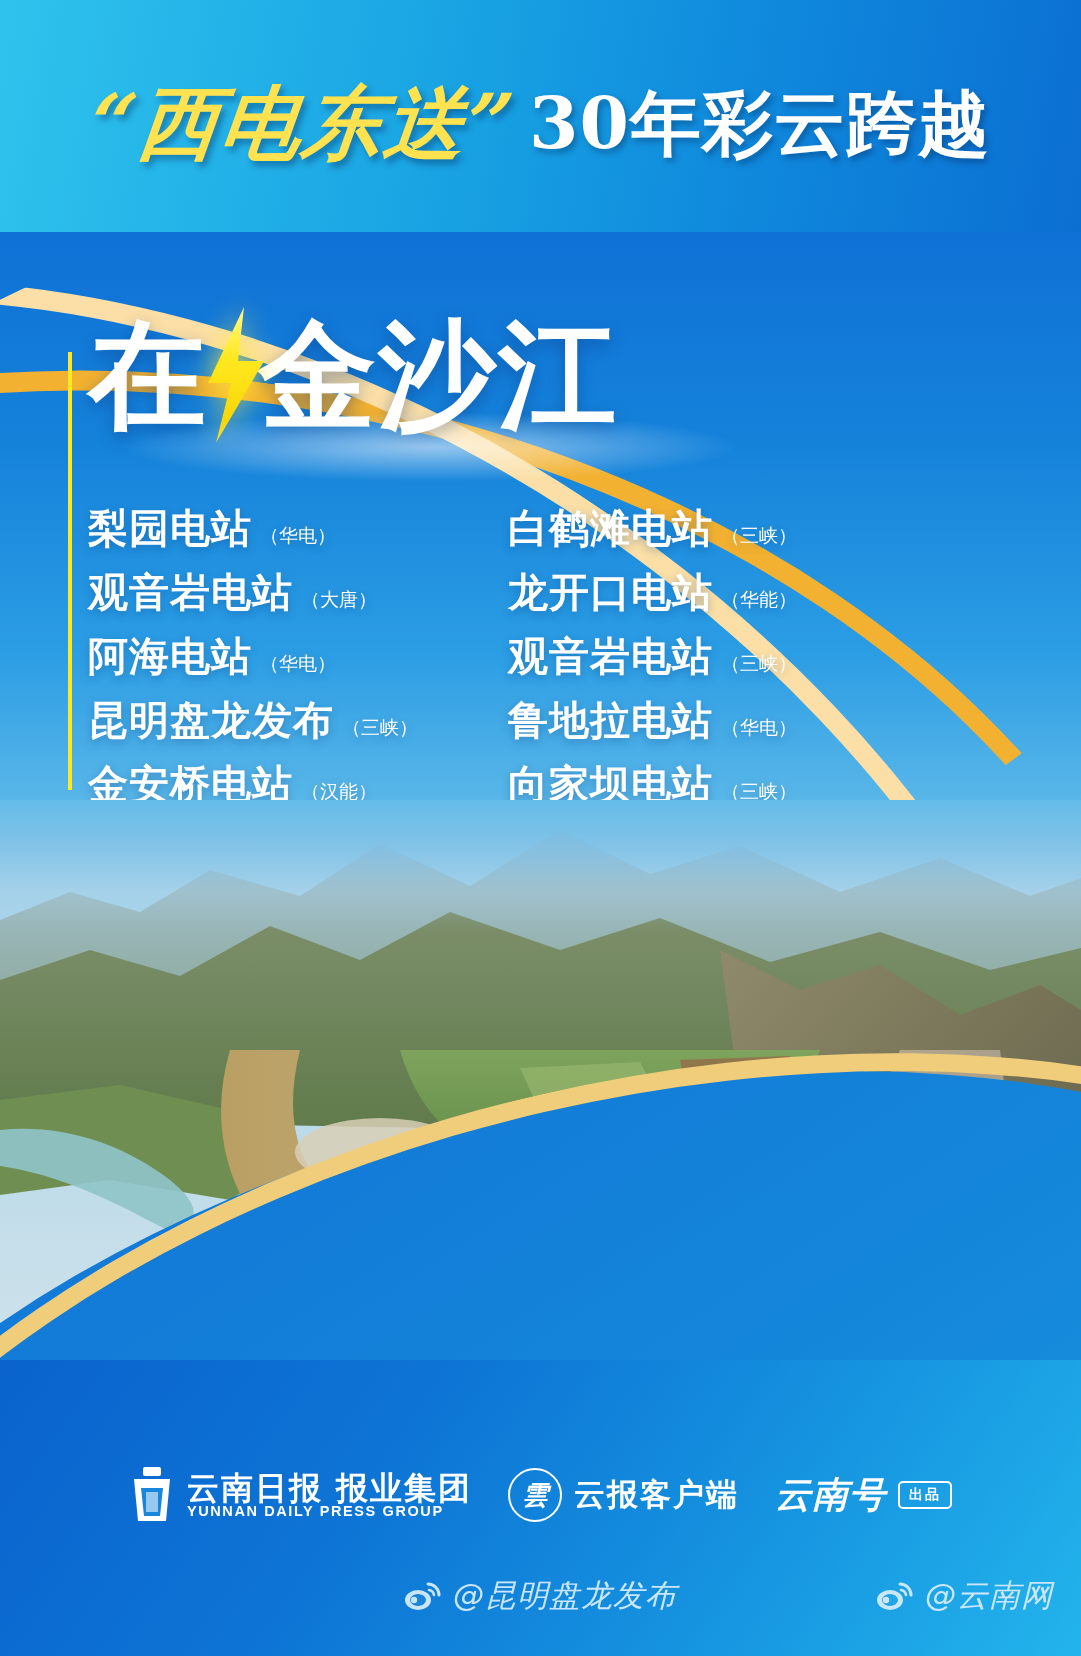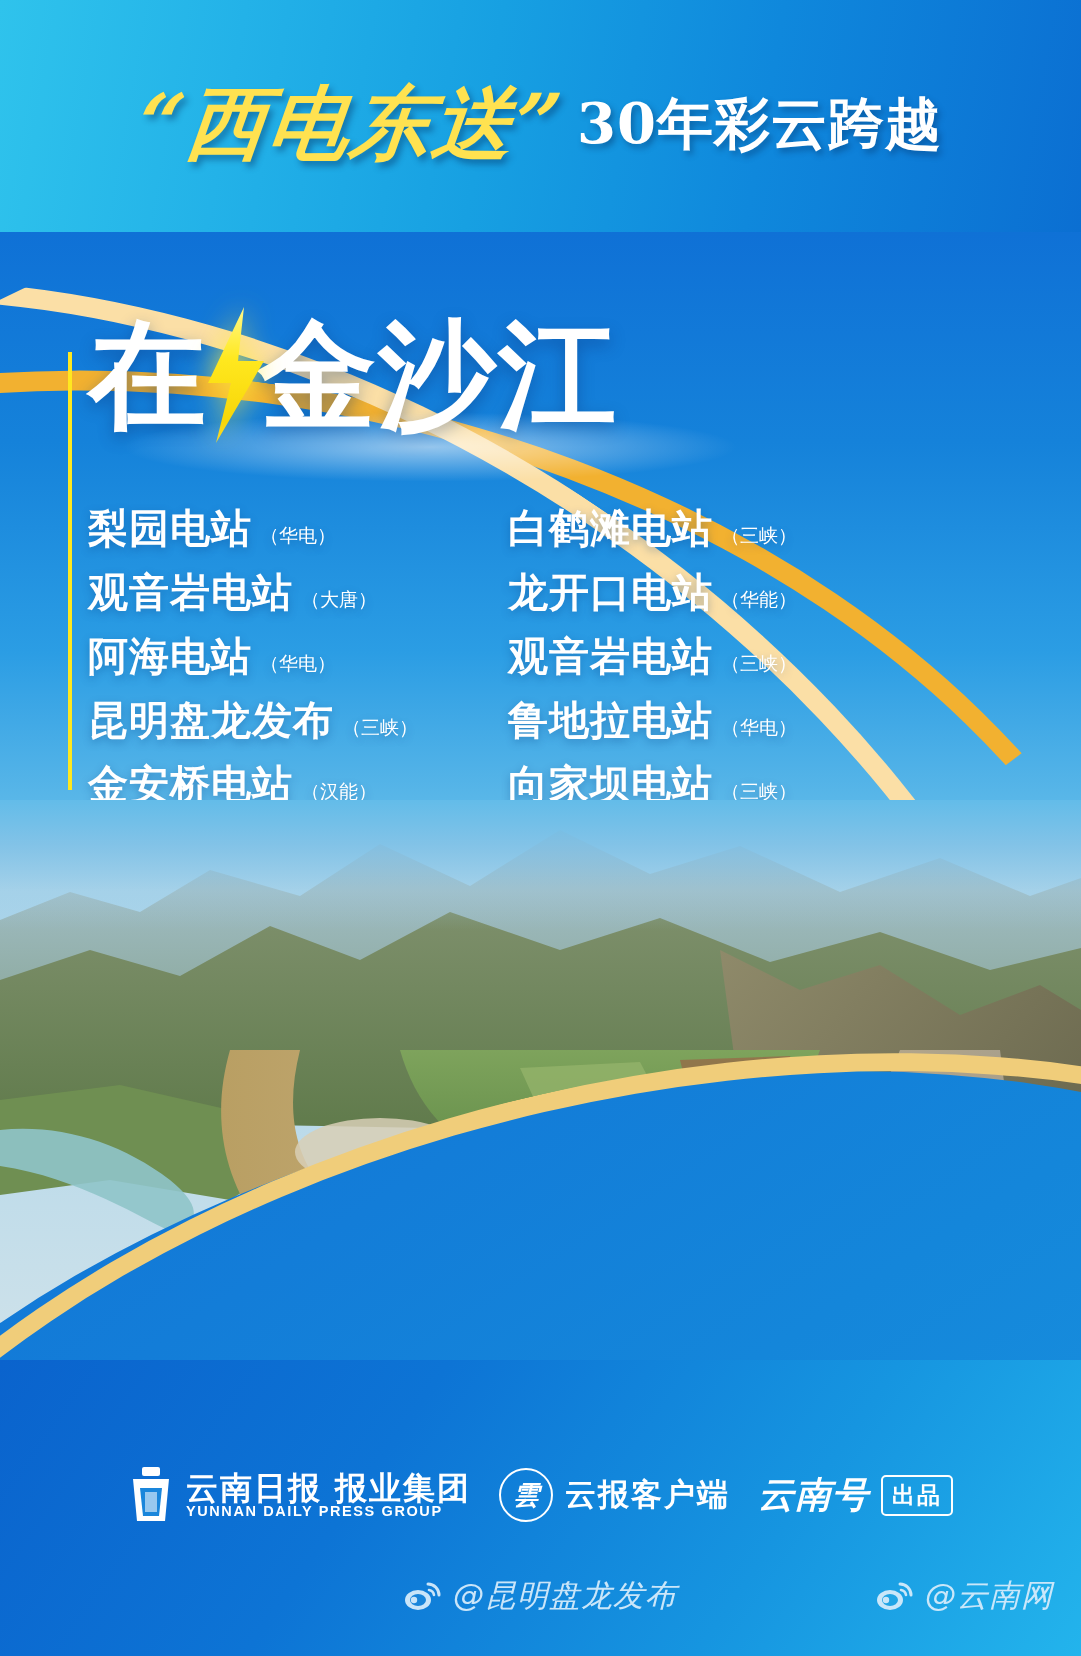--- a/index.html
+++ b/index.html
@@ -27,21 +27,21 @@
     font-size:80px;font-weight:700;
     color:#ffe250;
     letter-spacing:2px;
     font-style:italic;
     text-shadow:4px 5px 6px rgba(0,40,90,.40);
     transform:skewX(-6deg);
     line-height:1;
   }
   .hdr-rest{
     font-family:"DejaVu Serif","Liberation Serif",serif;
-    font-size:56px;font-weight:700;
+    font-size:71px;font-weight:700;
     color:#ffffff;
     letter-spacing:1px;
     margin-left:14px;
     text-shadow:3px 4px 6px rgba(0,40,90,.40);
     line-height:1;
   }
 
   
   .arc-top{
     position:absolute;left:-420px;top:140px;
@@ -157,21 +157,21 @@
   }
 
   
   .footer{
     position:absolute;left:0;top:1360px;width:1081px;height:296px;
     background:linear-gradient(125deg,#0a63cd 0%,#0d74d5 35%,#1695e0 70%,#23b4ec 100%);
     z-index:5;
   }
   .logo-bar{
     position:absolute;left:0;top:1440px;width:1081px;height:110px;
-    display:flex;align-items:center;justify-content:center;gap:28px;
+    display:flex;align-items:center;justify-content:center;gap:36px;
     z-index:6;
   }
   .logo-group{display:flex;align-items:center;gap:12px;}
   .cup-mark{
     width:46px;height:58px;position:relative;flex:0 0 auto;
   }
   .ydpg-text{display:flex;flex-direction:column;line-height:1;}
   .ydpg-cn{
     font-size:32px;font-weight:700;color:#ffffff;
     font-family:"DejaVu Sans","Liberation Sans",sans-serif;letter-spacing:2px;
@@ -189,21 +189,21 @@
   .app-text{
     font-size:31px;font-weight:700;color:#fff;letter-spacing:2px;
     font-family:"DejaVu Sans","Liberation Sans",sans-serif;
   }
   .yn-script{
     font-size:36px;font-weight:700;color:#fff;font-style:italic;letter-spacing:1px;
     font-family:"DejaVu Serif","Liberation Serif",serif;
   }
   .badge{
     border:2px solid #fff;border-radius:5px;padding:3px 9px;
-    font-size:23px;font-weight:700;color:#fff;letter-spacing:2px;
+    font-size:14px;font-weight:700;color:#fff;letter-spacing:2px;
     font-family:"DejaVu Sans","Liberation Sans",sans-serif;
   }
 
   .handles{
     position:absolute;left:0;top:1575px;width:1081px;height:70px;z-index:6;font-style:italic;
   }
   .handle{
     position:absolute;display:flex;align-items:center;gap:11px;
     color:#cfe8fa;opacity:.95;
   }

